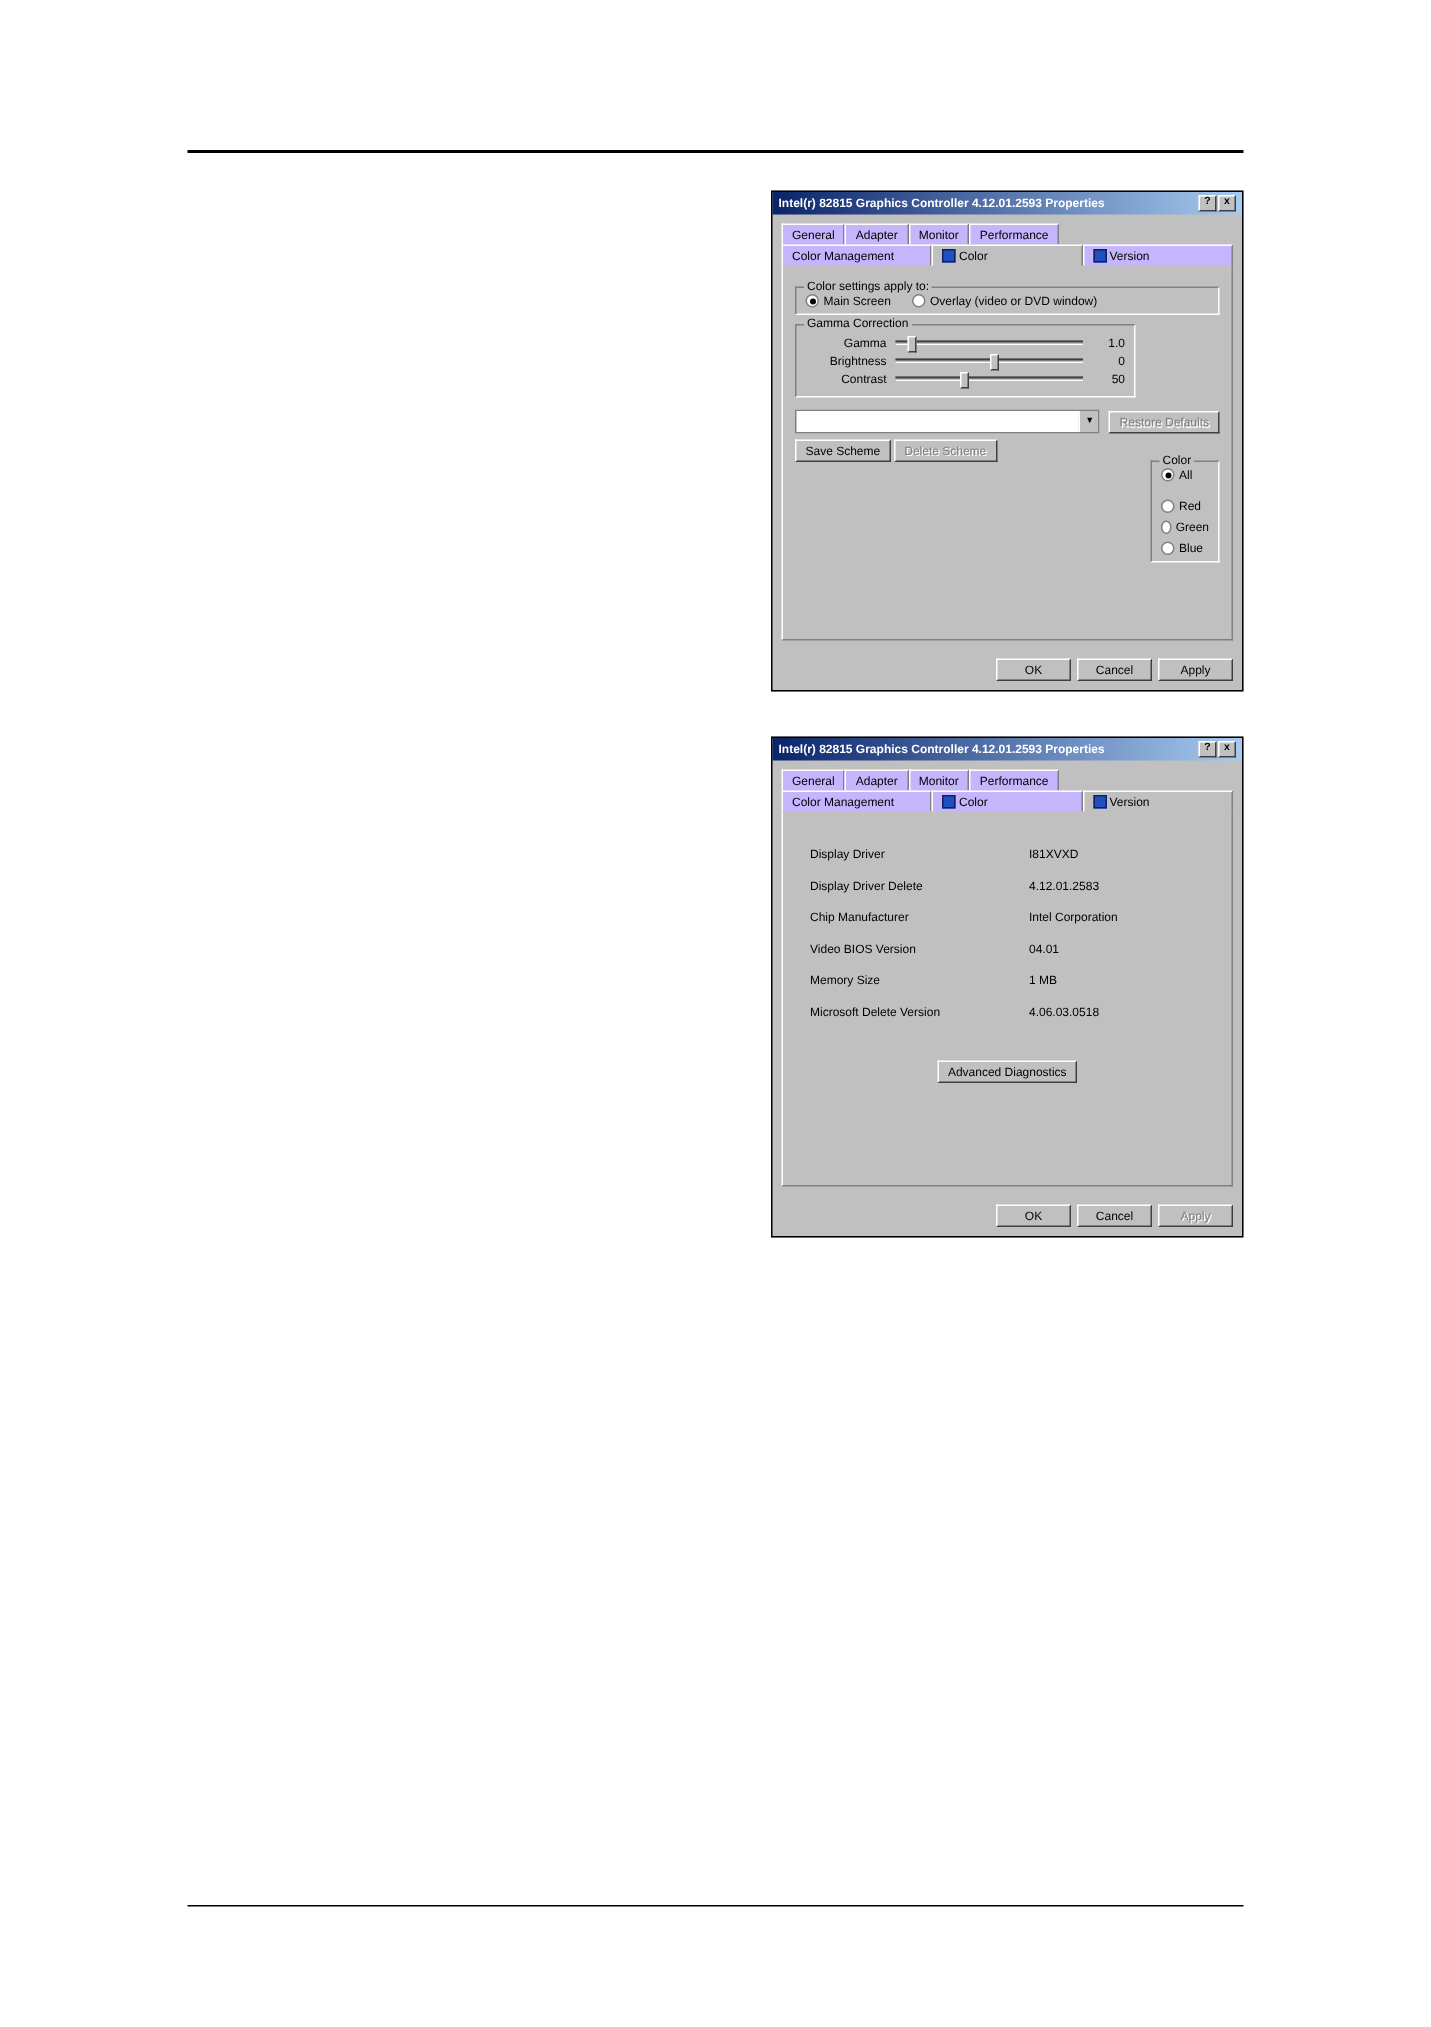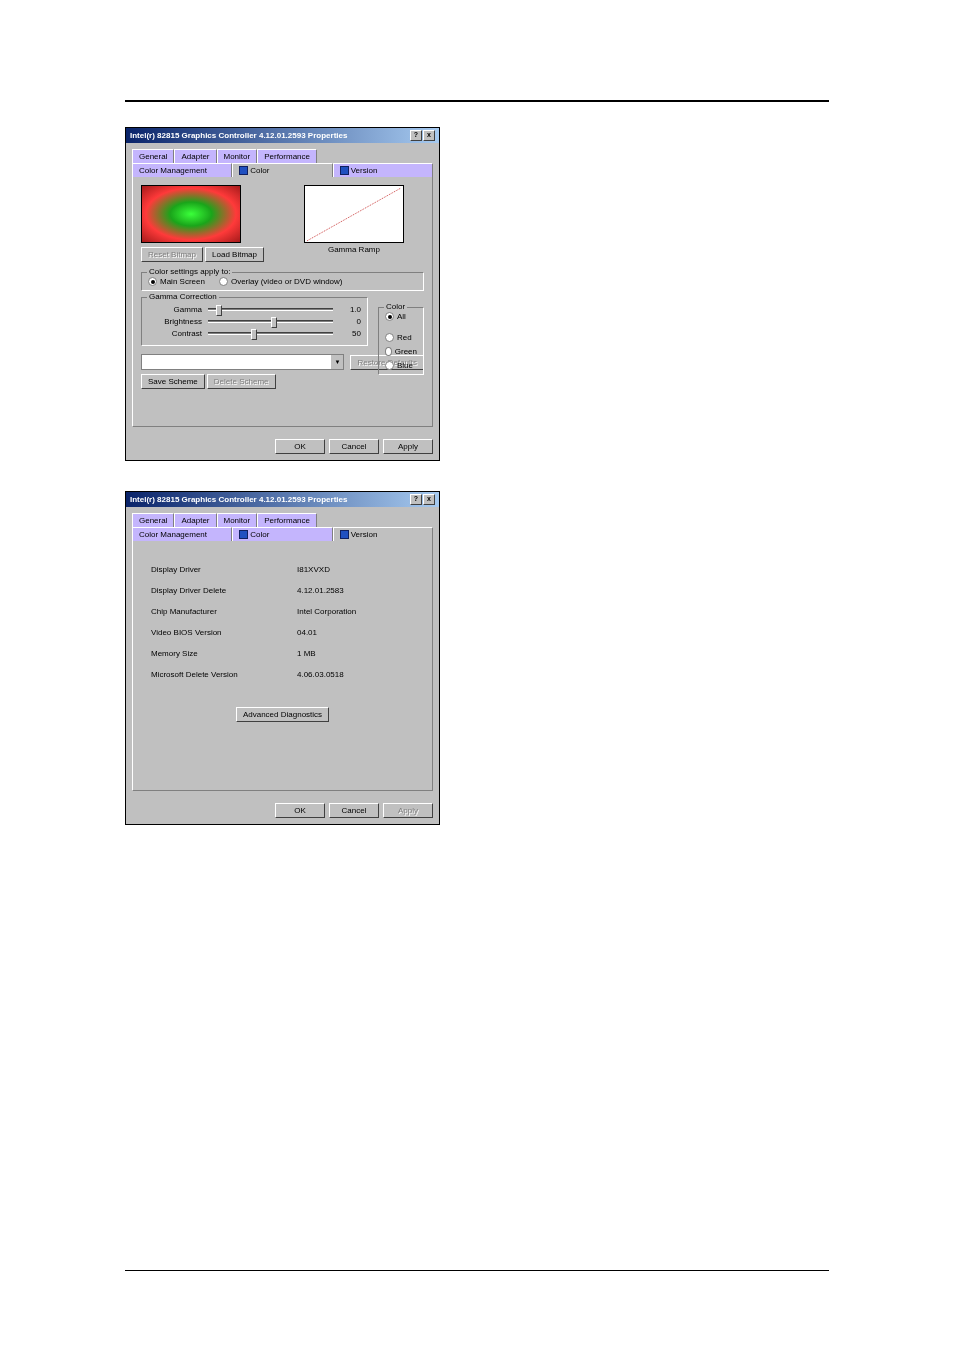--- a/index.html
+++ b/index.html
@@ -1,20 +1,20 @@
 <!DOCTYPE html>
 <html><head>
 <meta charset="utf-8">
 <style>
 *{box-sizing:border-box;margin:0;padding:0;font-family:Arial,sans-serif}
 body{background:#fff;width:954px;height:1351px;position:relative}
 .page{padding:100px 125px 60px 125px}
 .hr-top{border:0;border-top:2px solid #000;margin-bottom:25px}
 .hr-bottom{border:0;border-top:1.5px solid #000;position:absolute;left:125px;right:125px;bottom:80px}
-.dialogs{display:flex;flex-direction:column;gap:30px}
+.dialogs{display:flex;flex-direction:column;align-items:flex-end;gap:30px}
 .dialog{width:315px;background:#c0c0c0;border:1px solid #000;font-size:8px;color:#000}
 .titlebar{background:linear-gradient(to right,#0a246a,#a6caf0);color:#fff;font-weight:bold;padding:2px 4px;display:flex;align-items:center;justify-content:space-between}
 .titlebar-btns{display:flex;gap:1px}
 .tb-btn{width:12px;height:11px;background:#c0c0c0;border:1px solid #fff;border-right-color:#404040;border-bottom-color:#404040;font-size:7px;line-height:8px;text-align:center;color:#000}
 .content{padding:6px}
 .tabs{display:flex;flex-wrap:wrap}
 .tab{background:#c4b5fd;border:1px solid #fff;border-right-color:#808080;border-bottom:none;padding:2px 6px;font-size:8px;display:flex;align-items:center;gap:2px}
 .tab.active{background:#c0c0c0;position:relative;z-index:2}
 .tab-row2{display:flex;width:100%}
 .tab.wide{flex:1}
@@ -89,37 +89,20 @@
                 <span class="tab-icon"></span>
                 <span>Color</span>
               </div>
         <div class="tab wide">
                 <span class="tab-icon"></span>
                 <span>Version</span>
               </div>
       </div>
     </div>
     <div class="panel">
-      <div class="top-row">
-        <div>
-          <div class="bitmap"></div>
-          <div class="btn-row" style="margin-top:4px">
-            <div class="btn disabled">Reset Bitmap</div>
-            <div class="btn">Load Bitmap</div>
-          </div>
-        </div>
-        <div>
-          <div class="ramp">
-            <svg viewBox="0 0 100 58">
-                    <line x1="2" y1="56" x2="98" y2="2" stroke="#cc4444" stroke-width="1" stroke-dasharray="1,1"></line>
-                  </svg>
-          </div>
-          <div class="ramp-label">Gamma Ramp</div>
-        </div>
-      </div>
 
       <div class="group">
         <span class="group-title">Color settings apply to:</span>
         <div class="radio-row">
           <label class="radio">
                   <span class="radio-circle">
                     <span class="radio-dot"></span>
                   </span>
                   <span>Main Screen</span>
                 </label>

